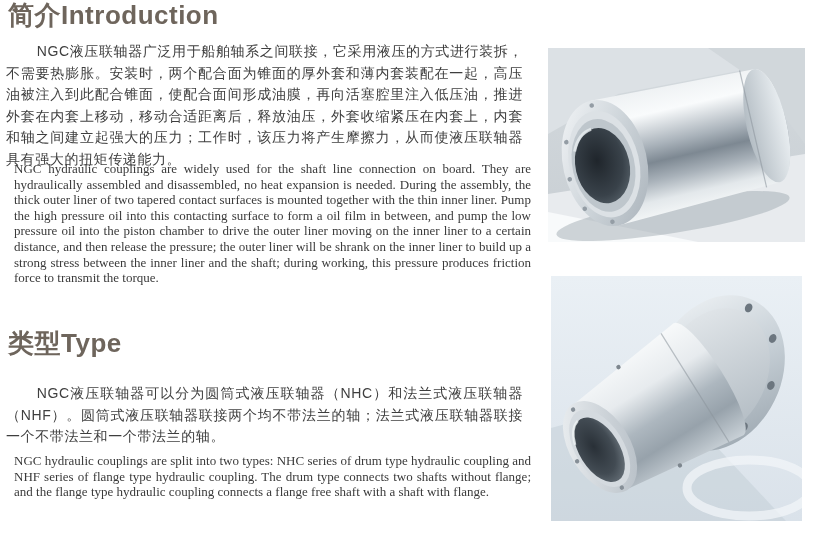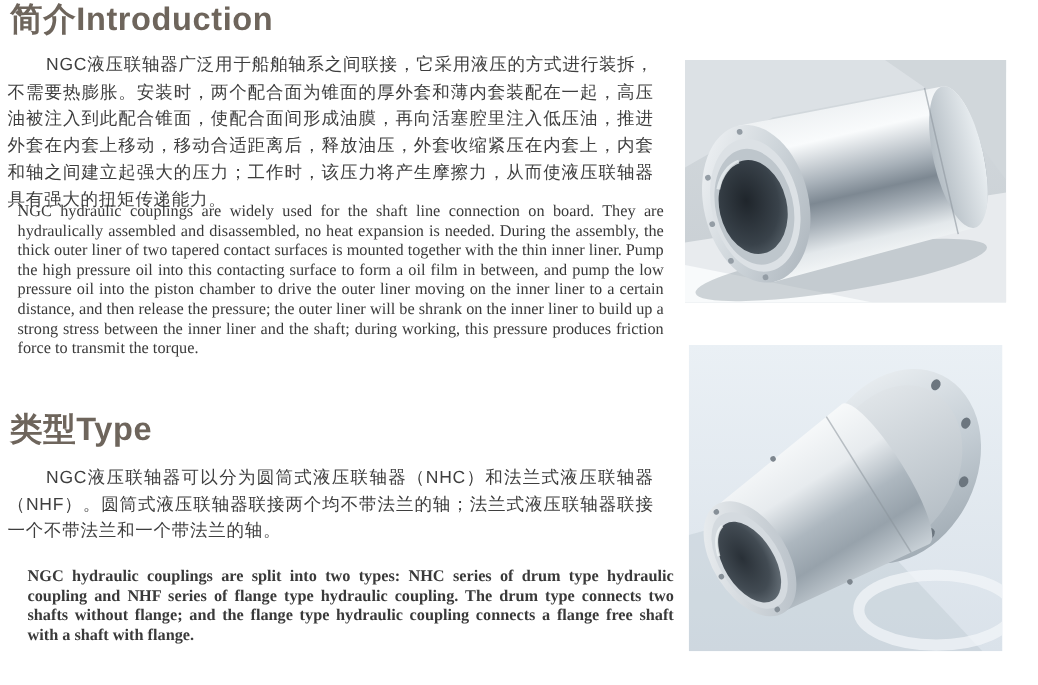--- a/index.html
+++ b/index.html
@@ -40,22 +40,22 @@
     font-family: "Liberation Serif", serif;
     font-size: 13px;
     line-height: 15.6px;
     color: #3a3a3a;
     text-align: justify;
   }
   #heading-intro { left: 8px; top: -2px; }
   #para-zh-intro { left: 6px; top: 41px; }
   #para-en-intro { left: 6px; top: 153px; }
   #heading-type  { left: 8px; top: 326px; }
-  #para-zh-type  { left: 6px; top: 371px; }
-  #para-en-type  { left: 14px; top: 445px; font-weight: bold; }
+  #para-zh-type  { left: 6px; top: 383px; }
+  #para-en-type  { left: 6px; top: 445px; }
   figure { position: absolute; margin: 0; padding: 0; line-height: 0; }
   #figure-drum   { left: 548px; top: 48px;  width: 257px; height: 194px; }
   #figure-flange { left: 551px; top: 276px; width: 251px; height: 245px; }
 </style>
 </head>
 <body>
 
 <h1 class="heading" id="heading-intro">
   <span class="zh">简介</span><span class="en">Introduction</span>
 </h1>

